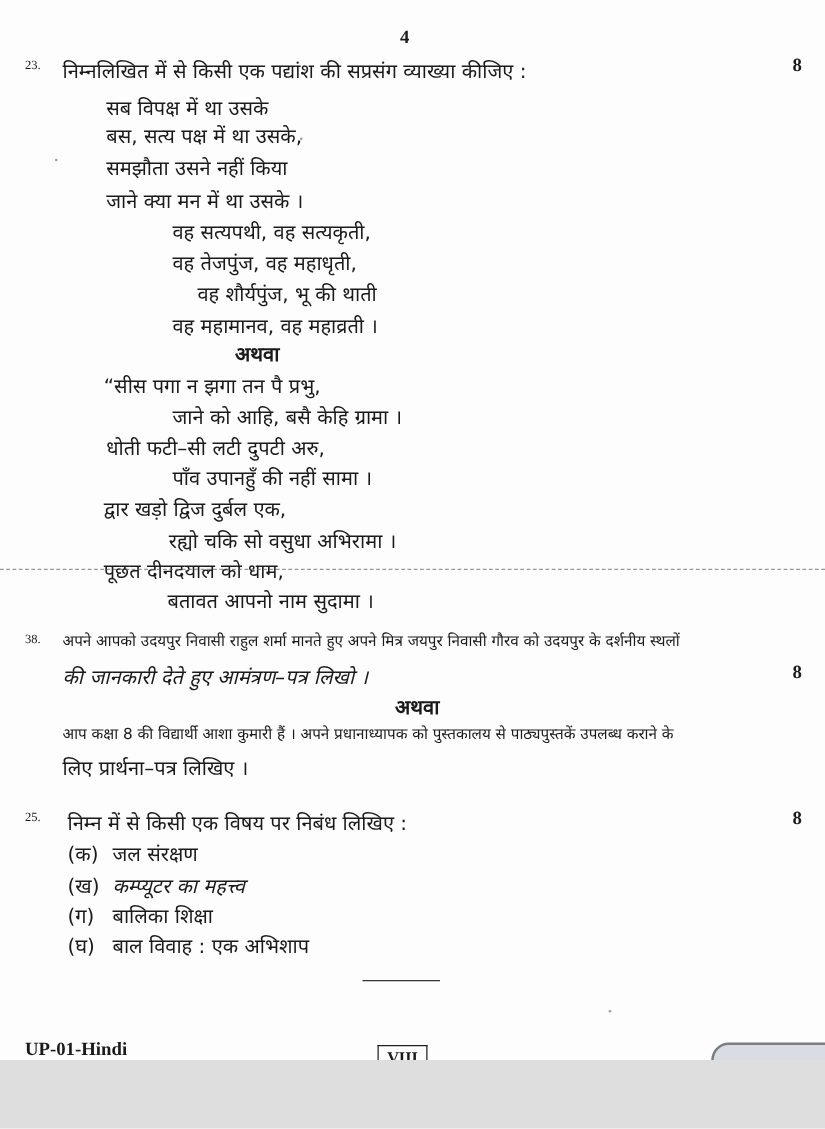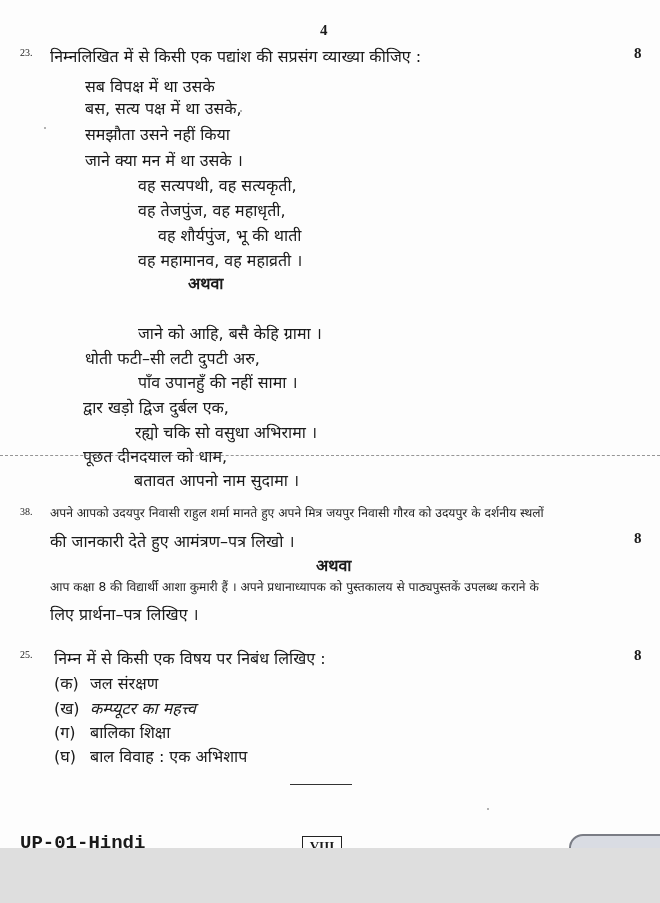--- a/index.html
+++ b/index.html
@@ -13,21 +13,21 @@
   .abs { position: absolute; white-space: nowrap; }
   .hi { font-family: "DejaVu Sans", "Liberation Sans", sans-serif; font-size: 16px; }
   .num { font-family: "Liberation Serif", serif; font-weight: bold; font-size: 15px; }
   .qn { font-family: "Liberation Serif", serif; font-size: 10px; }
   .marks { font-family: "Liberation Serif", serif; font-weight: bold; font-size: 15px; }
   .tear {
     position: absolute; left: 0; top: 455px; width: 660px; height: 0;
     border-top: 1.5px dashed #6b6b6b; opacity: .7;
   }
   .endline { position: absolute; left: 290px; top: 784px; width: 62px; height: 1px; background: #333; }
-  .footer-code { font-family: Liberation Mono, monospace; font-weight: bold; font-size: 19px; }
+  .footer-code { font-family: Liberation Serif, serif; font-weight: bold; font-size: 15px; }
   .roman-box {
     position: absolute; left: 302px; top: 836px; width: 38px; height: 12px;
     border: 1.5px solid #222; border-bottom: none; overflow: hidden;
     font-family: "Liberation Serif", serif; font-weight: bold; font-size: 13px; text-align: center; line-height: 18px;
   }
   .bottom-bar { position: absolute; left: 0; top: 848px; width: 660px; height: 55px; background: #dedede; }
   .corner-btn {
     position: absolute; left: 569px; top: 834px; width: 100px; height: 40px;
     border: 2px solid #7a7d85; border-radius: 14px 0 0 0; background: #d9dce3;
   }
@@ -48,33 +48,34 @@
   <div class="abs hi" style="left:85px; top:97px;">बस, सत्य पक्ष में था उसके,</div>
   <div class="abs hi" style="left:85px; top:123px;">समझौता उसने नहीं किया</div>
   <div class="abs hi" style="left:85px; top:149px;">जाने क्या मन में था उसके ।</div>
   <div class="abs hi" style="left:138px; top:174px;">वह सत्यपथी, वह सत्यकृती,</div>
   <div class="abs hi" style="left:138px; top:199px;text-align:right;">वह तेजपुंज, वह महाधृती,</div>
   <div class="abs hi" style="left:138px; top:224px;margin-left:20px;">वह शौर्यपुंज, भू की थाती</div>
   <div class="abs hi" style="left:138px; top:249px;">वह महामानव, वह महाव्रती ।</div>
 
   <div class="abs hi" style="left:188px; top:272px; font-weight:bold;">अथवा</div>
 
+  <div class="abs hi" style="left:83px; top:297px;">“सीस पगा न झगा तन पै प्रभु,</div>
   <div class="abs hi" style="left:138px; top:322px;">जाने को आहि, बसै केहि ग्रामा ।</div>
   <div class="abs hi" style="left:85px; top:347px;">धोती फटी–सी लटी दुपटी अरु,</div>
   <div class="abs hi" style="left:138px; top:371px;">पाँव उपानहुँ की नहीं सामा ।</div>
   <div class="abs hi" style="left:83px; top:396px;">द्वार खड़ो द्विज दुर्बल एक,</div>
   <div class="abs hi" style="left:135px; top:421px;">रह्यो चकि सो वसुधा अभिरामा ।</div>
   <div class="abs hi" style="left:83px; top:445px;">पूछत दीनदयाल को धाम,</div>
   <div class="abs hi" style="left:134px; top:469px;">बतावत आपनो नाम सुदामा ।</div>
 
   <div class="tear"></div>
 
   <div class="abs qn" style="left:20px; top:506px;">38.</div>
   <div class="abs hi" style="left:50px; top:504px; font-size:12.2px;text-align:right;">अपने आपको उदयपुर निवासी राहुल शर्मा मानते हुए अपने मित्र जयपुर निवासी गौरव को उदयपुर के दर्शनीय स्थलों</div>
-  <div class="abs hi" style="left:50px; top:530px;">की जानकारी देते हुए आमंत्रण–पत्र लिखो ।</div>
+  <div class="abs hi" style="left:50px; top:530px;font-style:italic;">की जानकारी देते हुए आमंत्रण–पत्र लिखो ।</div>
   <div class="abs marks" style="left:634px; top:530px;">8</div>
   <div class="abs hi" style="left:316px; top:554px; font-weight:bold;">अथवा</div>
   <div class="abs hi" style="left:50px; top:578px; font-size:12.2px;">आप कक्षा 8 की विद्यार्थी आशा कुमारी हैं । अपने प्रधानाध्यापक को पुस्तकालय से पाठ्यपुस्तकें उपलब्ध कराने के</div>
   <div class="abs hi" style="left:50px; top:603px;">लिए प्रार्थना–पत्र लिखिए ।</div>
 
   <div class="abs qn" style="left:20px; top:649px;">25.</div>
   <div class="abs hi" style="left:54px; top:647px;">निम्न में से किसी एक विषय पर निबंध लिखिए :</div>
   <div class="abs marks" style="left:634px; top:647px;">8</div>
 
   <div class="abs hi" style="left:54px; top:672px;">(क)</div>

